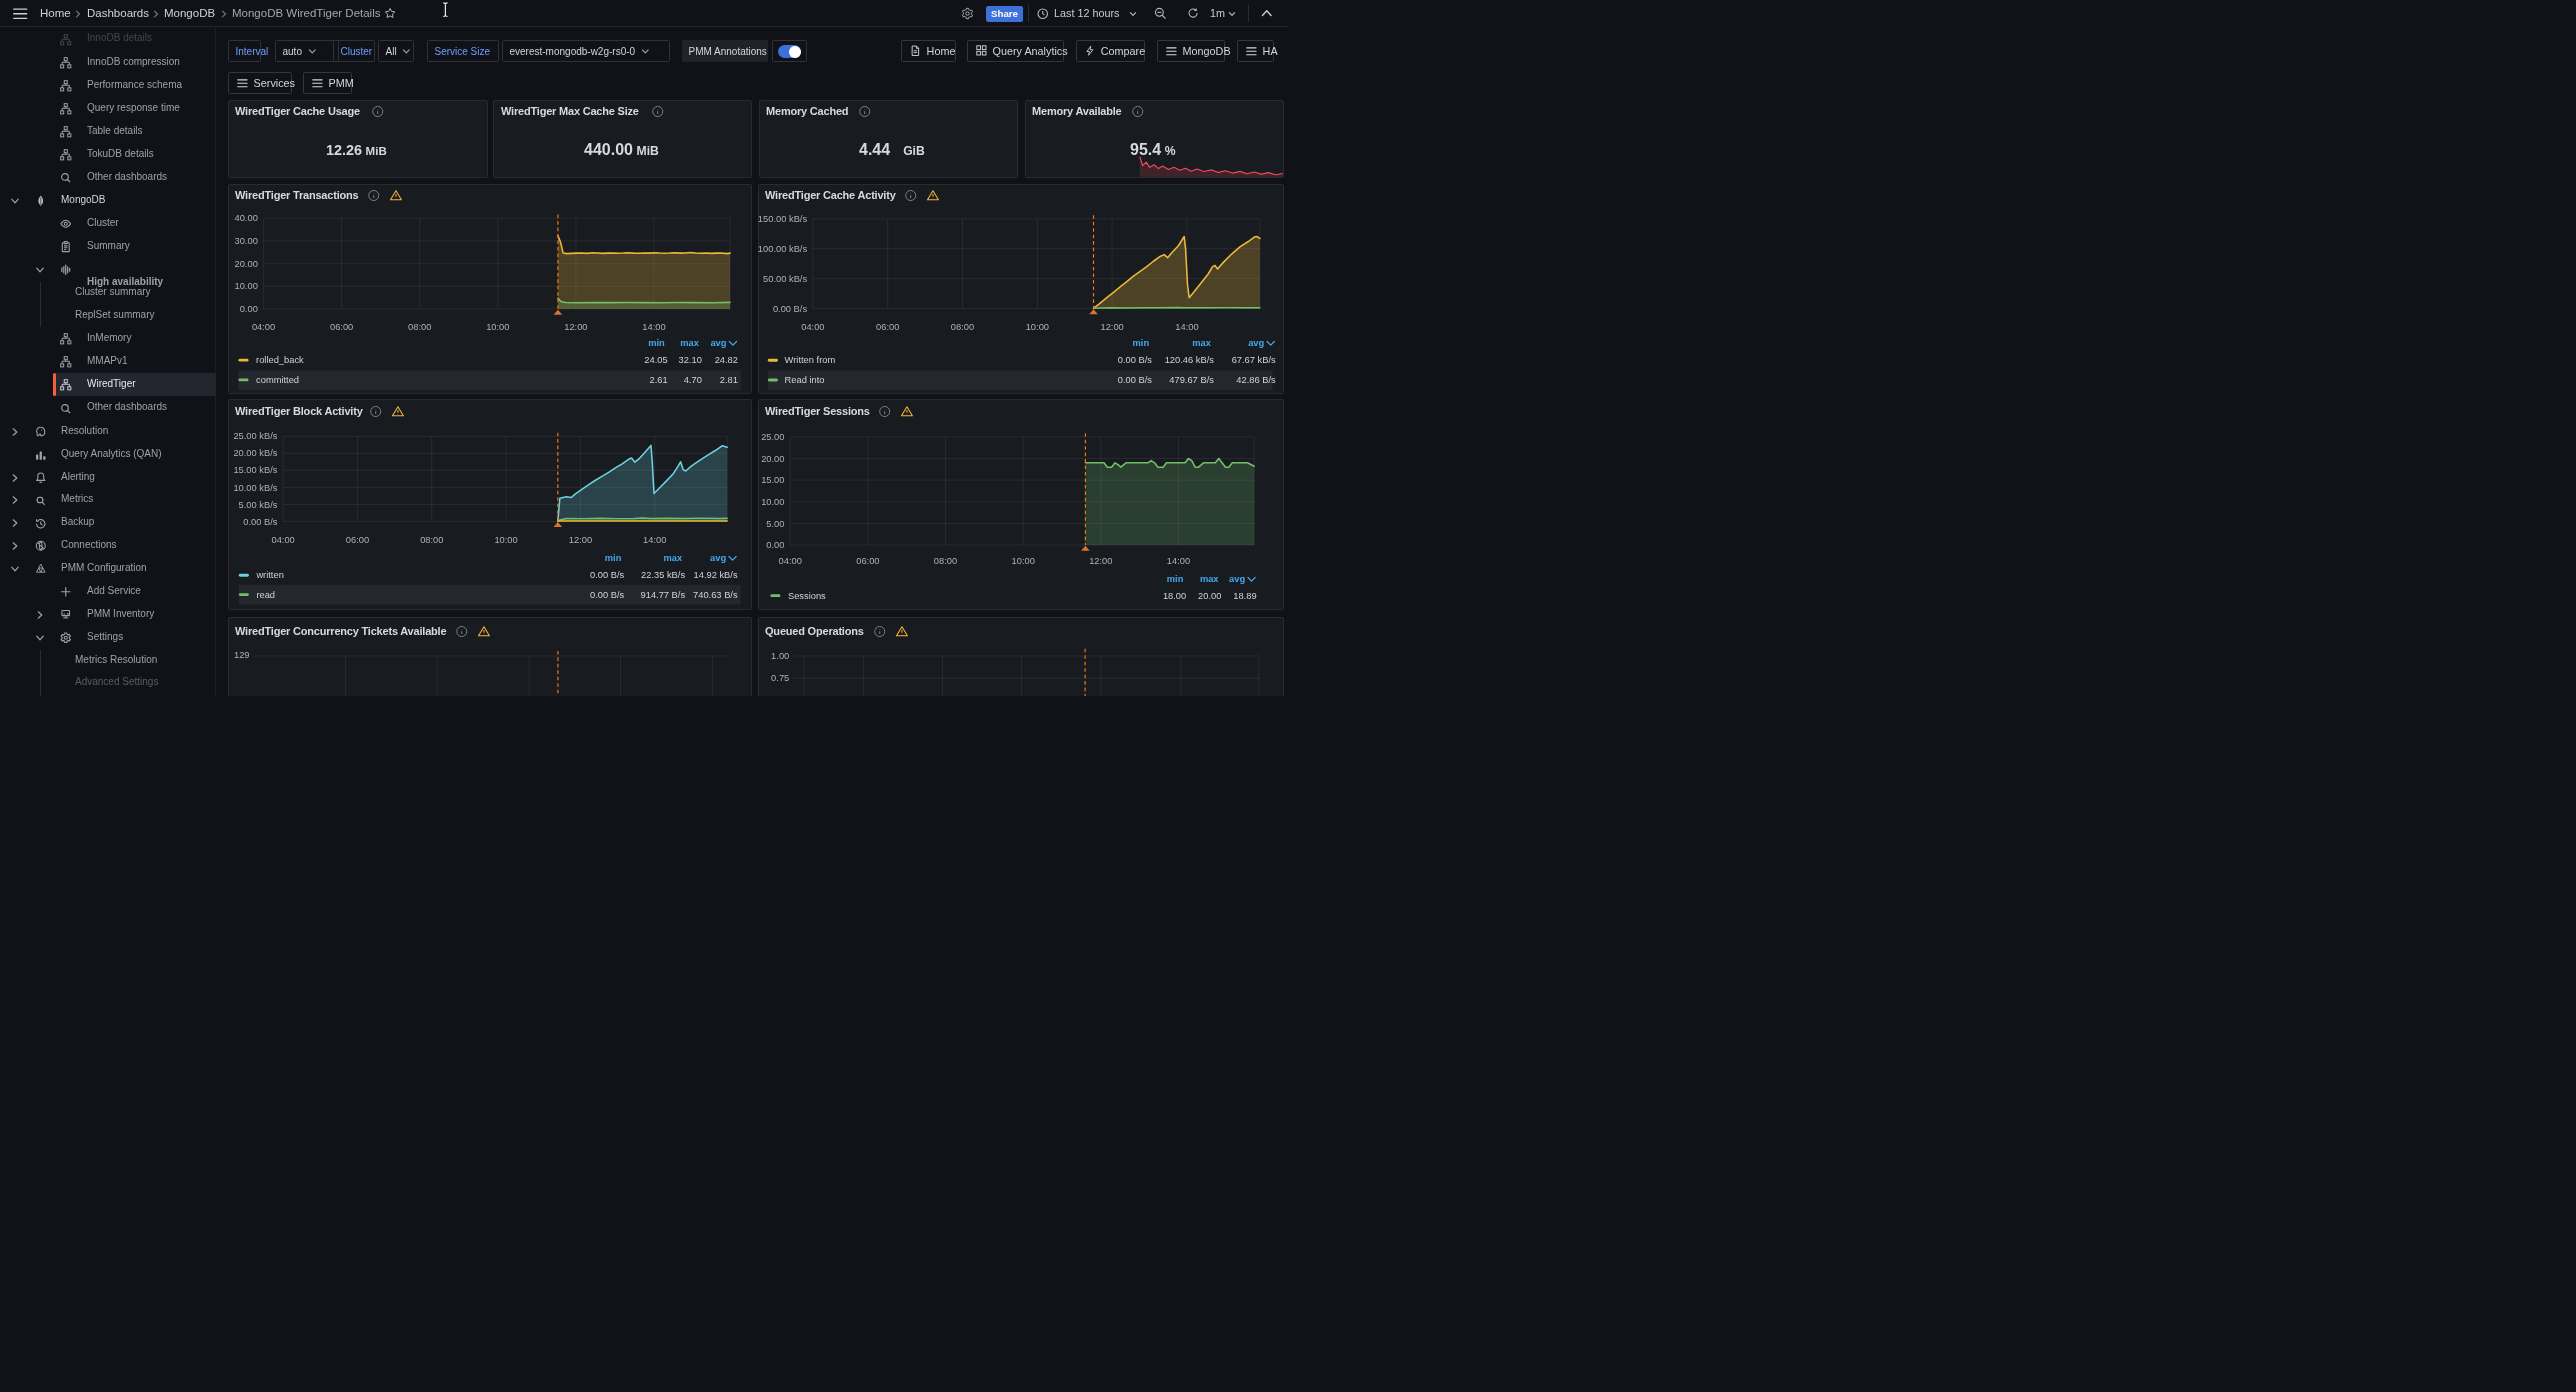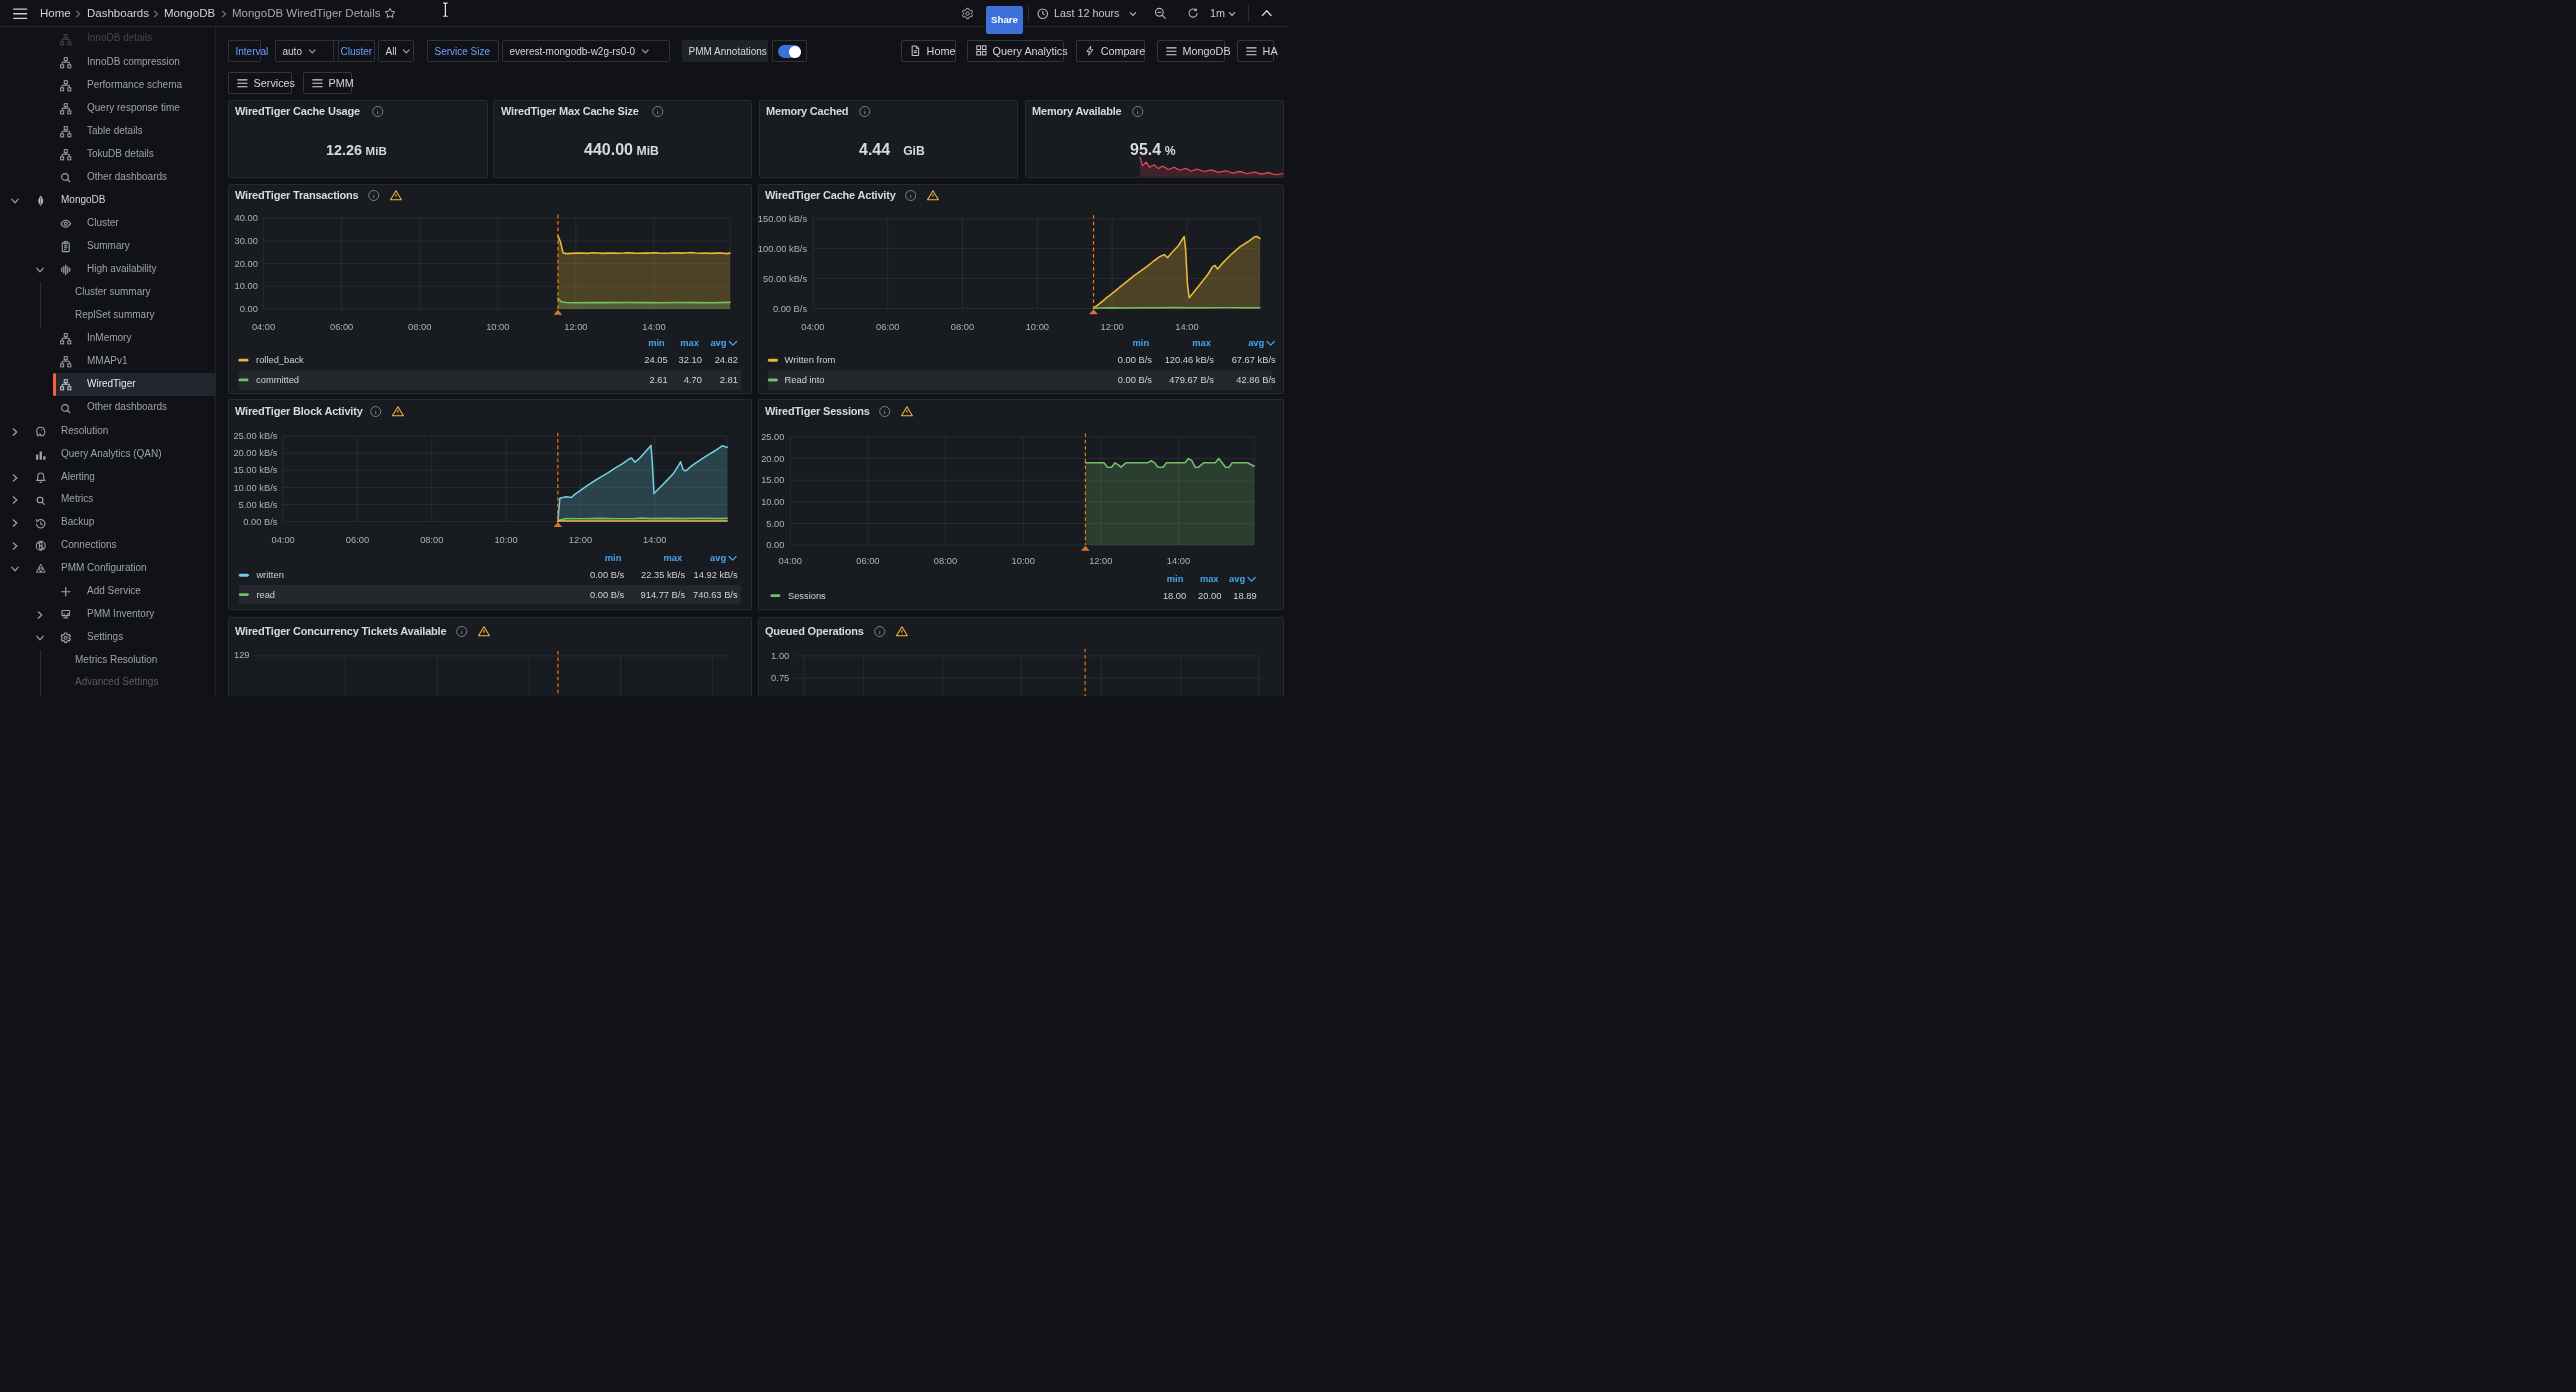--- a/index.html
+++ b/index.html
@@ -44,21 +44,21 @@
       <path d="M4.5 21.5 C6 21.5 7.5 21 7.5 19.5 C7.5 21 9 21.5 10.5 21.5"></path>
       <line x1="7.5" y1="4.5" x2="7.5" y2="19.5"></line>
     </g>
   </svg>
 <svg class="a" style="left:961px;top:7.2px" width="13" height="13" viewBox="0 0 24 24">
     <g fill="none" stroke="#aeb1b9" stroke-width="1.8">
       <circle cx="12" cy="12" r="3.2"></circle>
       <path d="M19.4 13.5a7.6 7.6 0 0 0 0-3l2-1.6-2-3.4-2.4 1a7.6 7.6 0 0 0-2.6-1.5L14 2.5h-4l-.4 2.5a7.6 7.6 0 0 0-2.6 1.5l-2.4-1-2 3.4 2 1.6a7.6 7.6 0 0 0 0 3l-2 1.6 2 3.4 2.4-1a7.6 7.6 0 0 0 2.6 1.5l.4 2.5h4l.4-2.5a7.6 7.6 0 0 0 2.6-1.5l2.4 1 2-3.4z"></path>
     </g>
   </svg>
-<div class="a" style="left:986px;top:5.8px;width:37px;height:28px;background:#3d71d9;border-radius:2.2px;display:flex;align-items:center;justify-content:center;font-size:9.7px;font-weight:600;color:#fff">Share</div>
+<div class="a" style="left:986px;top:5.8px;width:37px;height:16px;background:#3d71d9;border-radius:2.2px;display:flex;align-items:center;justify-content:center;font-size:9.7px;font-weight:600;color:#fff">Share</div>
 <div class="a" style="left:1028px;top:5px;width:0.7px;height:17.3px;background:#2b2d35"></div>
 <svg class="a" style="left:1037px;top:8px" width="11.5" height="11.5" viewBox="0 0 16 16">
     <g fill="none" stroke="#b6b8c0" stroke-width="1.5">
       <circle cx="8" cy="8" r="6.6"></circle>
       <polyline points="8,4.2 8,8 10.6,9.6"></polyline>
     </g>
   </svg>
 <div class="nvtx" style="left:1054px;top:7.2px;font-size:10.8px;color:#c9cbd2">Last 12 hours</div>
 <svg class="a" style="left:1129px;top:10px" width="8" height="8" viewBox="0 0 12 12">
     <polyline points="2,4 6,8.2 10,4" fill="none" stroke="#b6b8c0" stroke-width="1.7" stroke-linecap="round" stroke-linejoin="round"></polyline>
@@ -166,21 +166,21 @@
     </g>
   </svg>
 <div class="si" style="left:87px;top:240px;color:#9da2ab;font-weight:400">Summary</div>
 <svg class="a" style="left:60px;top:241px" width="11.5" height="11.5" viewBox="0 0 16 16">
     <g fill="none" stroke="#9da2ab" stroke-width="1.5">
       <rect x="3.2" y="2.4" width="9.6" height="12.4" rx="1"></rect>
       <rect x="5.7" y="0.9" width="4.6" height="2.8" rx="0.8" fill="#111217"></rect>
       <path d="M5.6 6.8 H10.4 M5.6 9.3 H10.4 M5.6 11.8 H8.6"></path>
     </g>
   </svg>
-<div class="si" style="left:87px;top:263px;color:#9da2ab;font-weight:400">High availability</div>
+<div class="si" style="left:87px;top:276px;color:#9da2ab;font-weight:700">High availability</div>
 <svg class="a" style="left:60px;top:264px" width="11.5" height="11.5" viewBox="0 0 16 16">
     <g stroke="#9da2ab" stroke-width="1.7" stroke-linecap="round">
       <line x1="2.6" y1="5.5" x2="2.6" y2="10.5"></line>
       <line x1="5.3" y1="3.5" x2="5.3" y2="12.5"></line>
       <line x1="8" y1="1.5" x2="8" y2="14.5"></line>
       <line x1="10.7" y1="4" x2="10.7" y2="12"></line>
       <line x1="13.4" y1="6" x2="13.4" y2="10"></line>
     </g>
   </svg>
 <svg class="a" style="left:35px;top:265px" width="10" height="10" viewBox="0 0 14 14">

